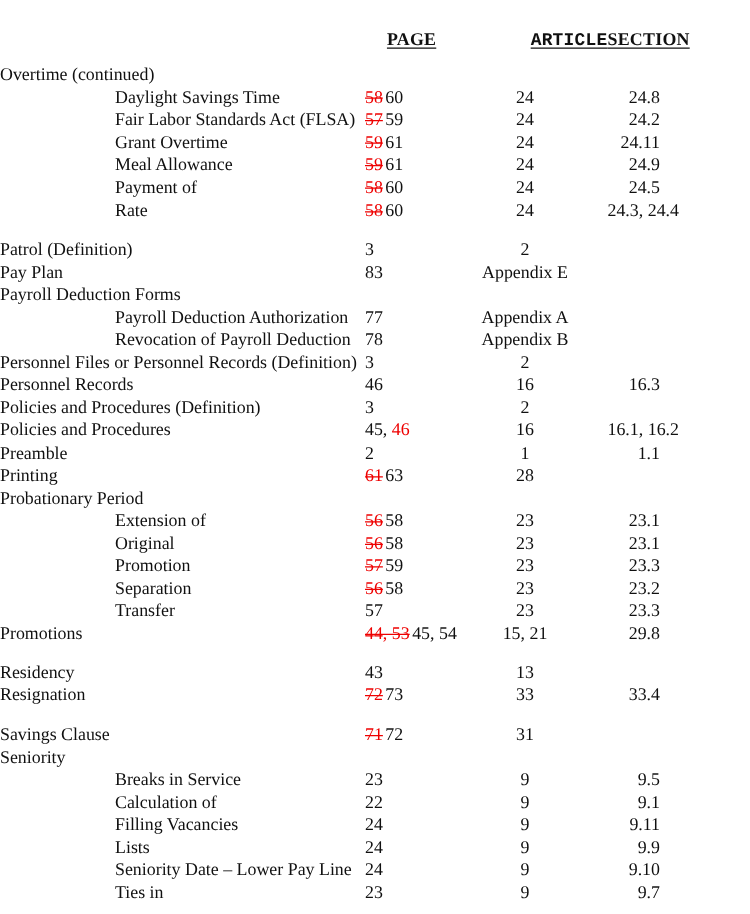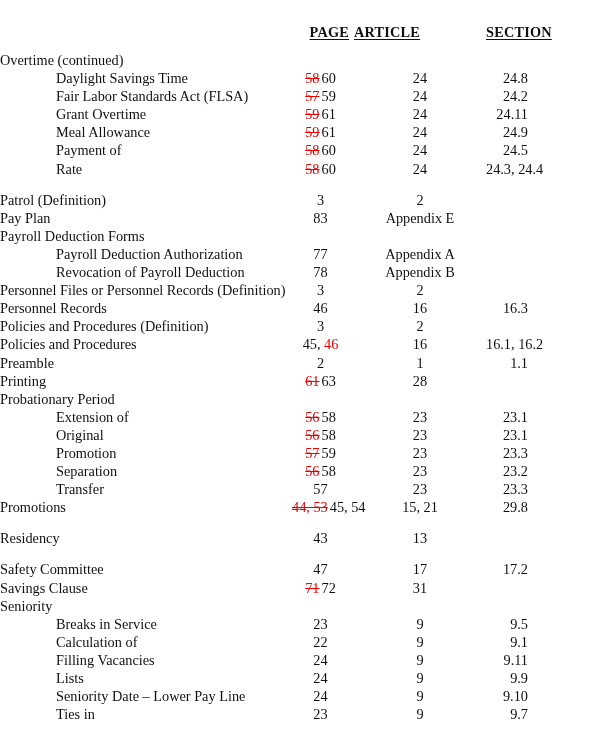--- a/index.html
+++ b/index.html
@@ -44,45 +44,45 @@
     font-size: 14.3px;
     padding: 0 0 10px 0;
     vertical-align: bottom;
     letter-spacing: 0.2px;
   }
   thead th.h-label { padding: 0; }
   thead th.h-page {
     text-align: right;
     padding-right: 5px;
   }
-  thead th.h-article { text-align: left; }
+  thead th.h-article { text-align: right; font-family: Liberation Mono, monospace; }
   thead th.h-section {
     text-align: right;
     padding-right: 52px;
   }
   thead th span.u {
     text-decoration: underline;
     text-underline-offset: 2px;
   }
 
   tbody tr { height: 18.1px; }
   tbody tr.spacer { height: 13px; }
 
   tbody td {
     padding: 0;
     vertical-align: baseline;
     line-height: 18.1px;
     white-space: nowrap;
   }
 
   td.label { }
-  tr.lvl1 td.label { padding-left: 56px; }
+  tr.lvl1 td.label { padding-left: 92px; }
 
   td.page {
-    text-align: center;
+    text-align: left;
     padding-right: 5px;
   }
   td.article { text-align: center; }
   td.section {
     text-align: right;
     padding-right: 72px;
   }
 
   .strike {
     color: #ee0000;
@@ -268,28 +268,28 @@
         </tr>
         <tr class="spacer">
           <td colspan="4"></td>
         </tr>
         <tr class="lvl0">
           <td class="label">Residency</td>
           <td class="page"><span>43</span></td>
           <td class="article">13</td>
           <td class="section"></td>
         </tr>
+        <tr class="lvl0">
+          <td class="label">Resignation</td>
+          <td class="page"><span class="strike">72</span><span>73</span></td>
+          <td class="article">33</td>
+          <td class="section">33.4</td>
+        </tr>
         <tr class="spacer">
           <td colspan="4"></td>
-        </tr>
-        <tr class="lvl0">
-          <td class="label">Safety Committee</td>
-          <td class="page"><span>47</span></td>
-          <td class="article">17</td>
-          <td class="section">17.2</td>
         </tr>
         <tr class="lvl0">
           <td class="label">Savings Clause</td>
           <td class="page"><span class="strike">71</span><span>72</span></td>
           <td class="article">31</td>
           <td class="section"></td>
         </tr>
         <tr class="lvl0">
           <td class="label">Seniority</td>
           <td class="page"></td>

